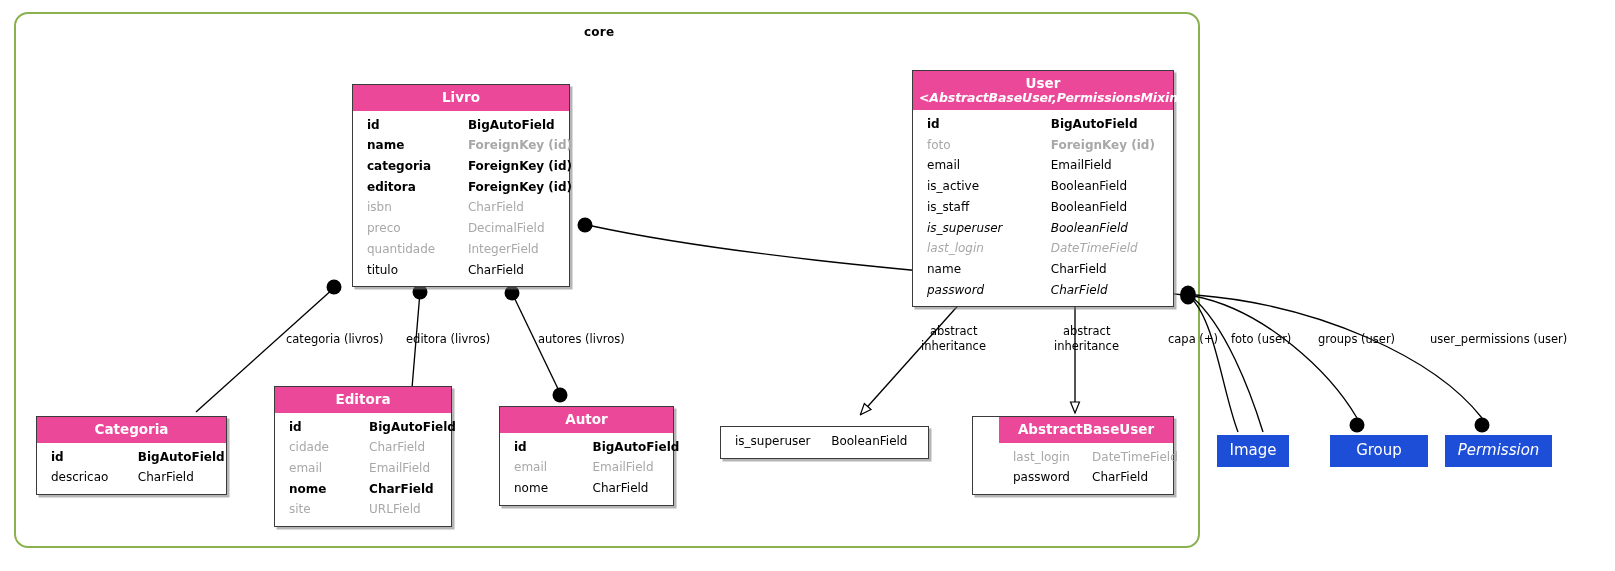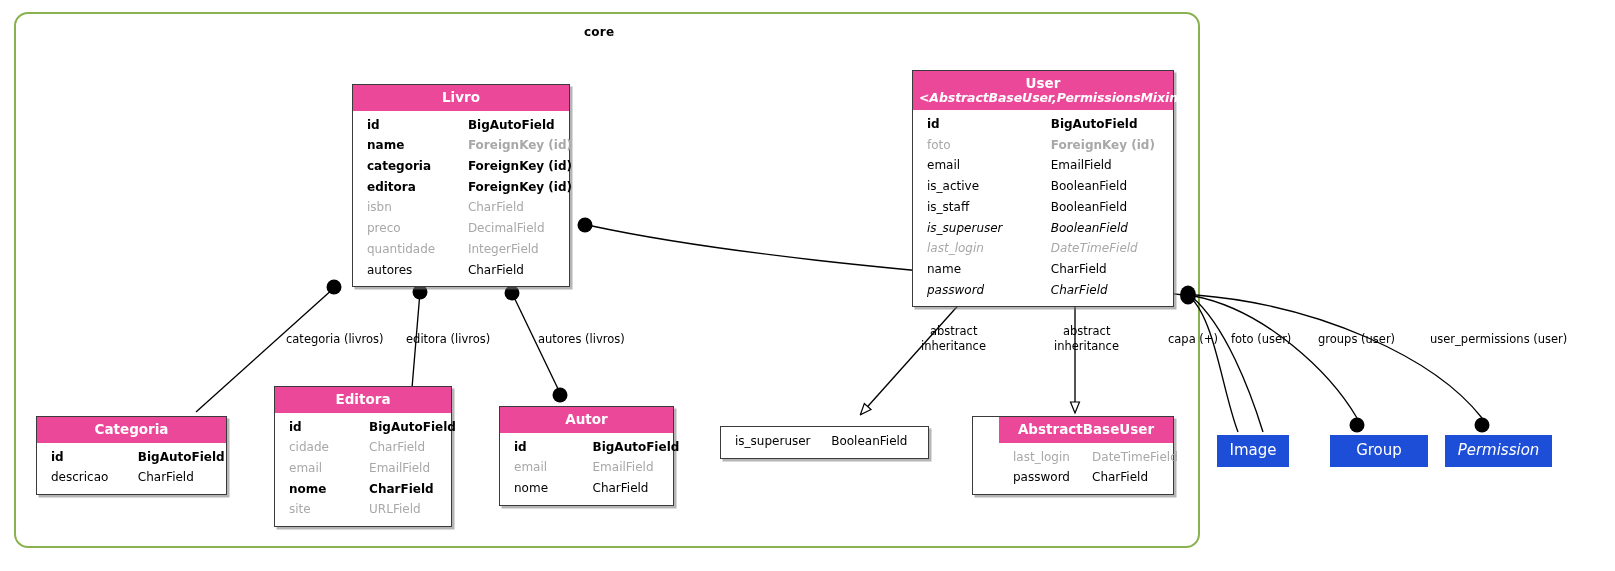--- a/index.html
+++ b/index.html
@@ -194,21 +194,21 @@
       </div>
       <div class="row">
         <span class="fname f-muted">preco</span>
         <span class="ftype f-muted">DecimalField</span>
       </div>
       <div class="row">
         <span class="fname f-muted">quantidade</span>
         <span class="ftype f-muted">IntegerField</span>
       </div>
       <div class="row">
-        <span class="fname f-normal">autores</span>
+        <span class="fname f-normal">titulo</span>
         <span class="ftype f-normal">CharField</span>
       </div>
     </div>
   </div>
 
   <div class="entity" style="left:912px; top:70px; width:262px;">
     <div class="entity-header">
       <span>User</span>
       <span class="stereo">&lt;AbstractBaseUser,PermissionsMixin&gt;</span>
     </div>

